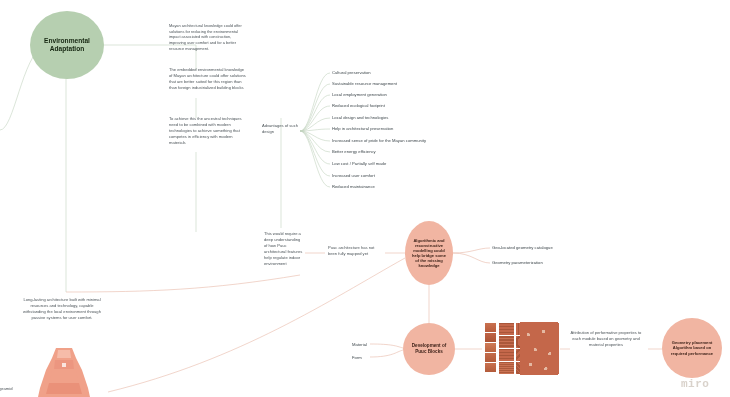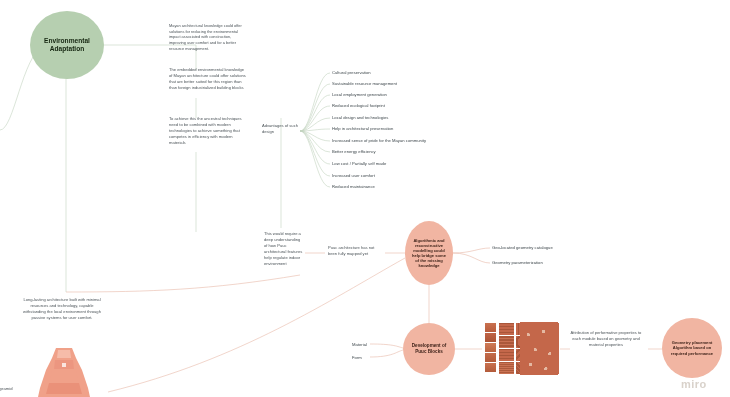--- a/index.html
+++ b/index.html
@@ -255,17 +255,17 @@
       <polygon points="17,12 35,12 36,21 16,21" fill="#ec9680"></polygon>
       <polygon points="14,23 38,23 40,33 12,33" fill="#f0a189"></polygon>
       <polygon points="11,35 41,35 44,46 8,46" fill="#ea9179"></polygon>
       <rect x="24" y="15" width="4" height="4" fill="#ffffff" opacity="0.75"></rect>
     </svg>
   </div>
   <div class="corner-label" style="left:0px;top:386px;">
     <span>yramid</span>
   </div>
 
-  <div class="miro" style="left:681px;top:378px;">
+  <div class="miro" style="left:681px;top:378px;font-family:Liberation Mono, monospace;">
     <span>miro</span>
   </div>
 
 </div>
 
 </body></html>

